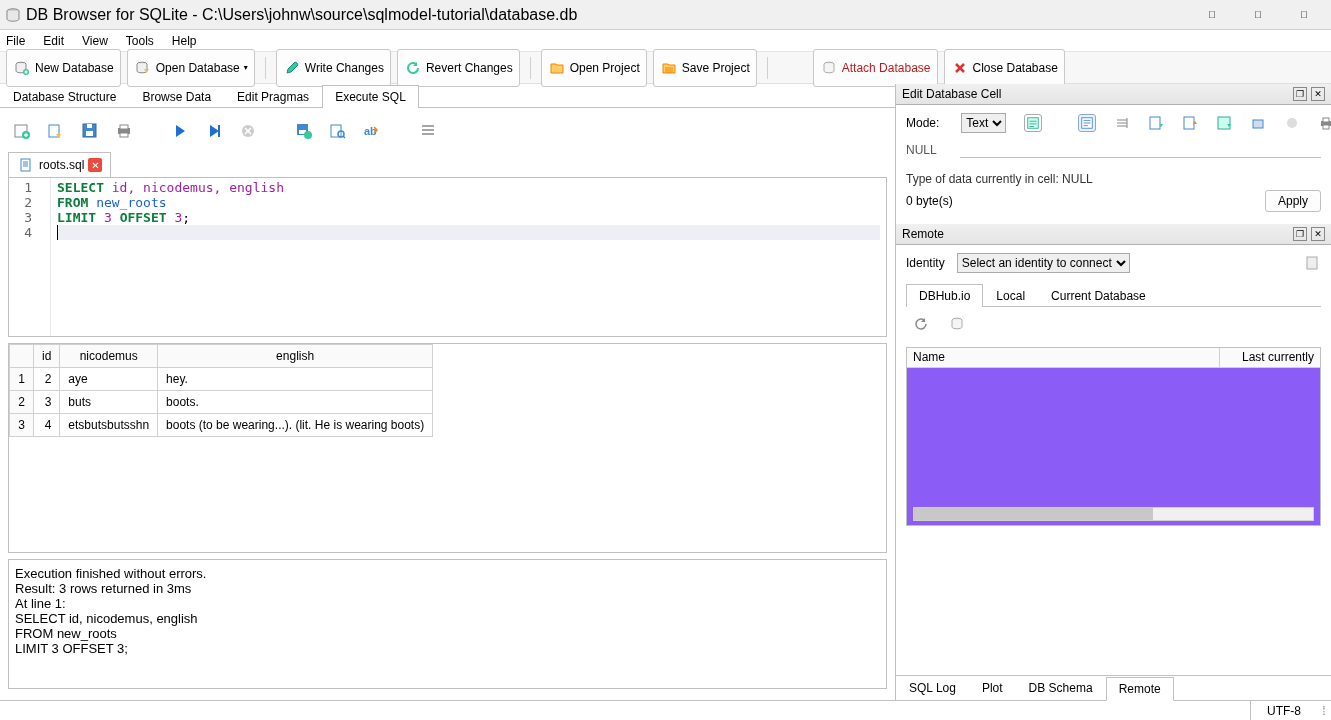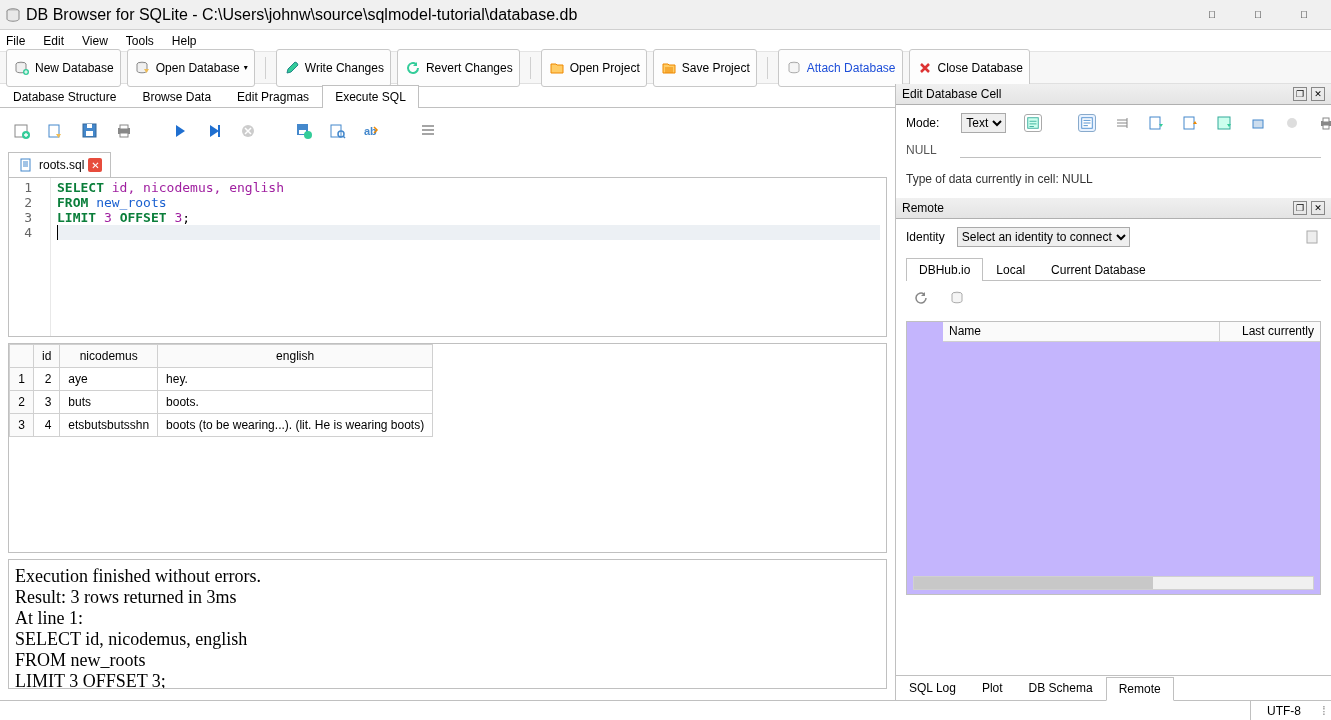--- a/index.html
+++ b/index.html
@@ -65,36 +65,36 @@
   .code .num{color:#a020a0;}
   .code .cursor-line{background:#ecf0f4;display:block;width:100%;}
   .cursor{display:inline-block;width:1px;height:15px;background:#000;vertical-align:text-bottom;animation:bl 1s step-end infinite;}
   @keyframes bl{50%{opacity:0;}}
   .results{margin-top:6px;border:1px solid #c0c0c0;height:210px;overflow:auto;background:#fff;}
   table.res{border-collapse:collapse;font-size:12px;}
   table.res th, table.res td{border:1px solid #d0d0d0;padding:4px 8px;text-align:left;}
   table.res th{background:#fafafa;font-weight:normal;text-align:center;}
   table.res .rownum{background:#fafafa;text-align:center;width:24px;}
   table.res td.num{text-align:right;}
-  .log{margin-top:6px;border:1px solid #c0c0c0;height:130px;padding:6px;font-family:Liberation Serif, serif;font-size:18px;white-space:pre;overflow:auto;}
+  .log{margin-top:6px;border:1px solid #c0c0c0;height:130px;padding:6px;font-family:Liberation Sans, sans-serif;font-size:13px;white-space:pre;overflow:auto;}
   .panel-hd{background:linear-gradient(#f0f0f0,#e4e4e4);border-bottom:1px solid #b0b0b0;padding:3px 6px;font-size:12px;display:flex;align-items:center;}
   .panel-hd .badge{margin-left:auto;display:flex;gap:4px;}
   .panel-hd .badge span{width:14px;height:14px;border:1px solid #888;display:flex;align-items:center;justify-content:center;font-size:9px;line-height:1;}
   .panel-body{padding:8px 10px;}
   .panel-body label{font-size:12px;margin-right:4px;}
   select{font-size:12px;border:1px solid #aaa;height:20px;}
   .icon-row{display:flex;gap:18px;align-items:center;margin-bottom:10px;}
   .bottom-tabs{display:flex;font-size:12px;border-top:1px solid #c0c0c0;}
   .bottom-tab{padding:4px 12px;border:1px solid transparent;}
   .bottom-tab.active{border:1px solid #c0c0c0;border-bottom-color:#fff;background:#fff;position:relative;top:1px;}
   .statusbar{height:20px;border-top:1px solid #c0c0c0;display:flex;align-items:center;font-size:12px;}
   .statusbar .cell-utf{margin-left:auto;padding:0 16px;border-left:1px solid #c0c0c0;height:100%;display:flex;align-items:center;}
   .ico{width:18px;height:18px;display:inline-flex;align-items:center;justify-content:center;}
   .green{color:#2e9c3e;} .orange{color:#e07a00;} .grey{color:#888;} .red{color:#d33;}
-  .remote-table{border:1px solid #c0c0c0;height:274px;margin-top:6px;background:#c4b5fd;padding-left:36px;}
+  .remote-table{border:1px solid #c0c0c0;height:179px;margin-top:6px;background:#8b5cf6;}
   .remote-table .rthead{height:20px;display:flex;border-bottom:1px solid #d0d0d0;background:#fafafa;font-size:12px;}
   .remote-table .rthead div:first-child{flex:1;padding:2px 6px;border-right:1px solid #d0d0d0;}
   .remote-table .rthead div:last-child{width:100px;padding:2px 6px;text-align:right;}
   .null-input{border-bottom:1px solid #c0c0c0;height:60px;margin-left:54px;}
   .apply-btn{border:1px solid #c0c0c0;background:#fdfdfd;border-radius:3px;padding:3px 12px;font-size:12px;float:right;}
 </style>
 </head>
 <body>
 
 <div class="titlebar">
@@ -173,21 +173,21 @@
   <div class="tbtn">
     <span class="ico orange">
         <svg width="14" height="14" viewBox="0 0 14 14">
           <path d="M1 3h5l1 1h6v8H1z" fill="#fc6" stroke="#e80"></path>
           <path d="M3 9h8M3 11h8M3 7h8" stroke="#e80"></path>
         </svg>
       </span>
     <span>Save Project</span>
   </div>
   <div class="sep"></div>
-  <div class="tbtn" style="color:#1d4ed8;">
+  <div class="tbtn" style="color:#b91c1c;margin-left:35px;">
     <span class="ico grey">
         <svg width="14" height="14" viewBox="0 0 14 14">
           <ellipse cx="7" cy="3" rx="5" ry="1.8" fill="#eee" stroke="#aaa"></ellipse>
           <path d="M2 3v7c0 1 2.2 1.8 5 1.8s5-.8 5-1.8V3" fill="#f5f5f5" stroke="#aaa"></path>
         </svg>
       </span>
     <span>Attach Database</span>
   </div>
   <div class="tbtn">
     <span class="ico red">
@@ -418,20 +418,25 @@
               <rect x="5" y="10" width="6" height="4" fill="#fff" stroke="#888"></rect>
             </svg>
           </span>
       </div>
       <div style="display:flex;flex-direction:column;">
         <span style="width:50px;color:#555;">NULL</span>
         <div class="null-input" style="flex:1;"></div>
       </div>
       <div style="margin-top:14px;">
         <div style="color:#333;">Type of data currently in cell: NULL</div>
+        <div style="display:flex;align-items:center;margin-top:4px;">
+          <span>0 byte(s)</span>
+          <span style="flex:1;"></span>
+          <button class="apply-btn"><span>Apply</span></button>
+        </div>
       </div>
     </div>
 
     <div class="panel-hd" style="margin-top:4px;">
       <span>Remote</span>
       <span class="badge">
         <span>❐</span>
         <span>✕</span>
       </span>
     </div>

